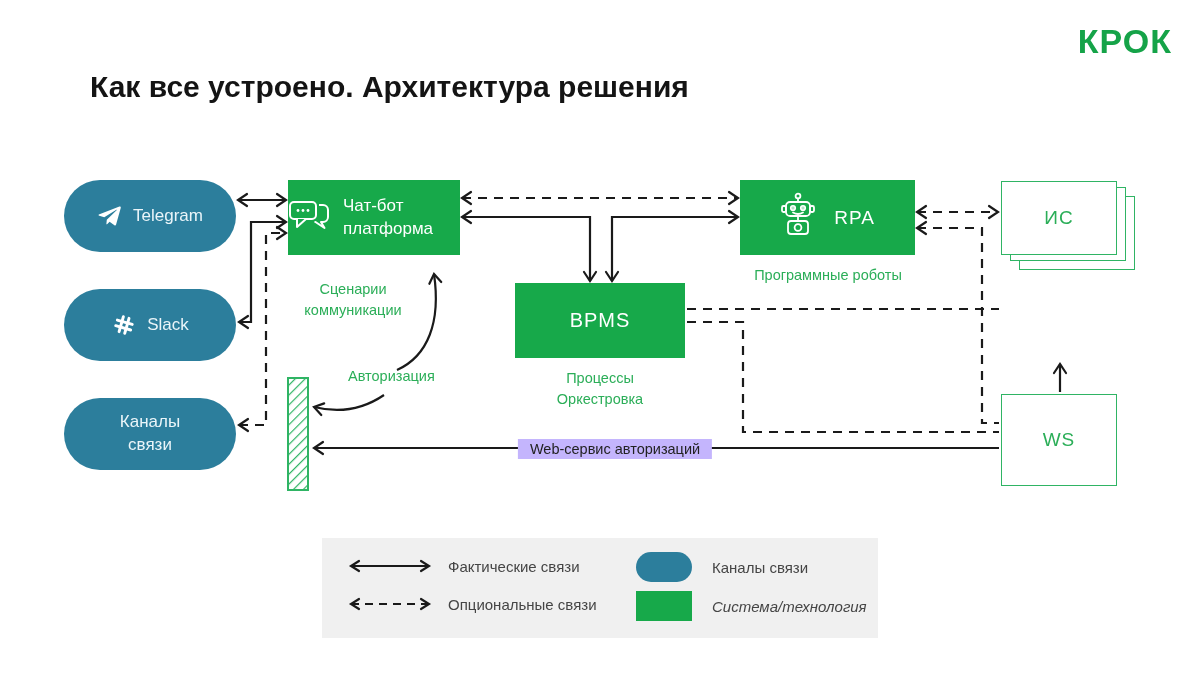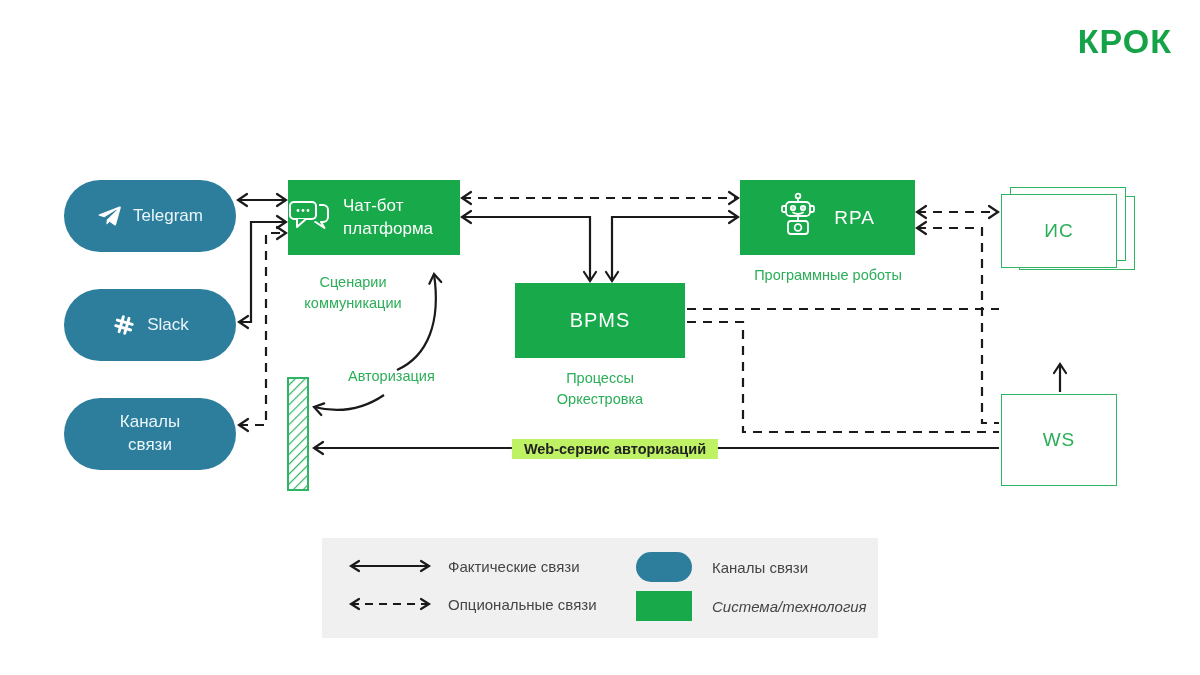--- a/index.html
+++ b/index.html
@@ -21,36 +21,36 @@
 
   .gbox { position:absolute; background:#17A94A; color:#fff; display:flex; align-items:center; }
   .gbox-chatbot { left:288px; top:180px; width:172px; height:75px; gap:11px; }
   .gbox-chatbot .glabel { width:100px; line-height:1.3; font-size:17px; }
   .gbox-bpms { left:515px; top:283px; width:170px; height:75px; justify-content:center;
                font-size:20px; letter-spacing:1px; }
   .gbox-rpa { left:740px; top:180px; width:175px; height:75px; justify-content:center; gap:18px;
               font-size:19px; letter-spacing:1px; }
 
   .caption { position:absolute; color:#2BAE58; font-size:14.5px; line-height:1.45; text-align:center; }
-  .cap-chatbot { left:288px; top:272px; width:130px; }
+  .cap-chatbot { left:288px; top:279px; width:130px; }
   .cap-bpms { left:525px; top:368px; width:150px; }
   .cap-rpa { left:753px; top:265px; width:150px; }
   .cap-auth { left:348px; top:366px; width:110px; text-align:left; }
 
   .wbox { position:absolute; width:116px; height:74px; background:#fff; border:1.5px solid #2FB464;
           display:flex; align-items:center; justify-content:center; color:#2BAE58; font-size:19px;
           letter-spacing:1px; }
-  .wbox-is-f { left:1001px; top:194px; }
+  .wbox-is-f { left:1001px; top:181px; }
   .wbox-is-m { left:1010px; top:187px; }
   .wbox-is-b { left:1019px; top:196px; }
   .wbox-nsi { left:1001px; top:285px; }
   .wbox-ws  { left:1001px; top:394px; height:92px; }
 
   .ws-label { position:absolute; left:615px; top:449px; transform:translate(-50%,-50%);
-              background:#bef264; padding:2px 12px; font-size:14.5px; font-weight:700; color:#222;
+              background:#c4b5fd; padding:2px 12px; font-size:14.5px; font-weight:400; color:#222;
               white-space:nowrap; }
 
   .legend { position:absolute; left:322px; top:538px; width:556px; height:100px; background:#F0F0F0; }
   .legend .lg-arrow { position:absolute; left:23px; width:90px; height:20px; }
   .lg-arrow-1 { top:18px; } .lg-arrow-2 { top:56px; }
   .lg-label { position:absolute; font-size:15px; color:#454545; white-space:nowrap; }
   .lg-l1 { left:126px; top:20px; } .lg-l2 { left:126px; top:58px; }
   .lg-l3 { left:390px; top:21px; } .lg-l4 { left:390px; top:60px;font-style:italic; }
   .lg-pill { position:absolute; left:314px; top:14px; width:56px; height:30px; border-radius:15px;
              background:#2C7E9C; }
@@ -88,20 +88,21 @@
       <path d="M1060 392 L1060 364" marker-end="url(#mE)"></path>
       <path d="M999 448 L314 448" marker-end="url(#mE)"></path>
       <path d="M397 370 C428 356 441 322 434 274" marker-end="url(#mE)"></path>
       <path d="M384 395 C362 410 338 413 314 407" marker-end="url(#mE)"></path>
     </g>
 
     <rect x="288" y="378" width="20" height="112" fill="url(#hatch)" stroke="#2FB464" stroke-width="2"></rect>
   </svg>
 
   <div class="logo">КРОК</div>
+  <h1 class="title">Как все устроено. Архитектура решения</h1>
 
   <div class="pill" style="top:180px">
     <span class="picon">
       <svg width="26" height="26" viewBox="0 0 24 24">
         <path fill="#fff" d="M9.04 15.5l-.4 4.2c.4 0 .6-.2.9-.4l2.1-2 4.4 3.2c.8.45 1.4.2 1.6-.74L21.9 4.6c.3-1.1-.4-1.6-1.2-1.3L2.3 10.4c-1.1.4-1.1 1.1-.2 1.4l4.6 1.4L17.5 6.5c.5-.3 1-.15.6.2z"></path>
       </svg>
     </span>
     <span>Telegram</span>
   </div>
 

